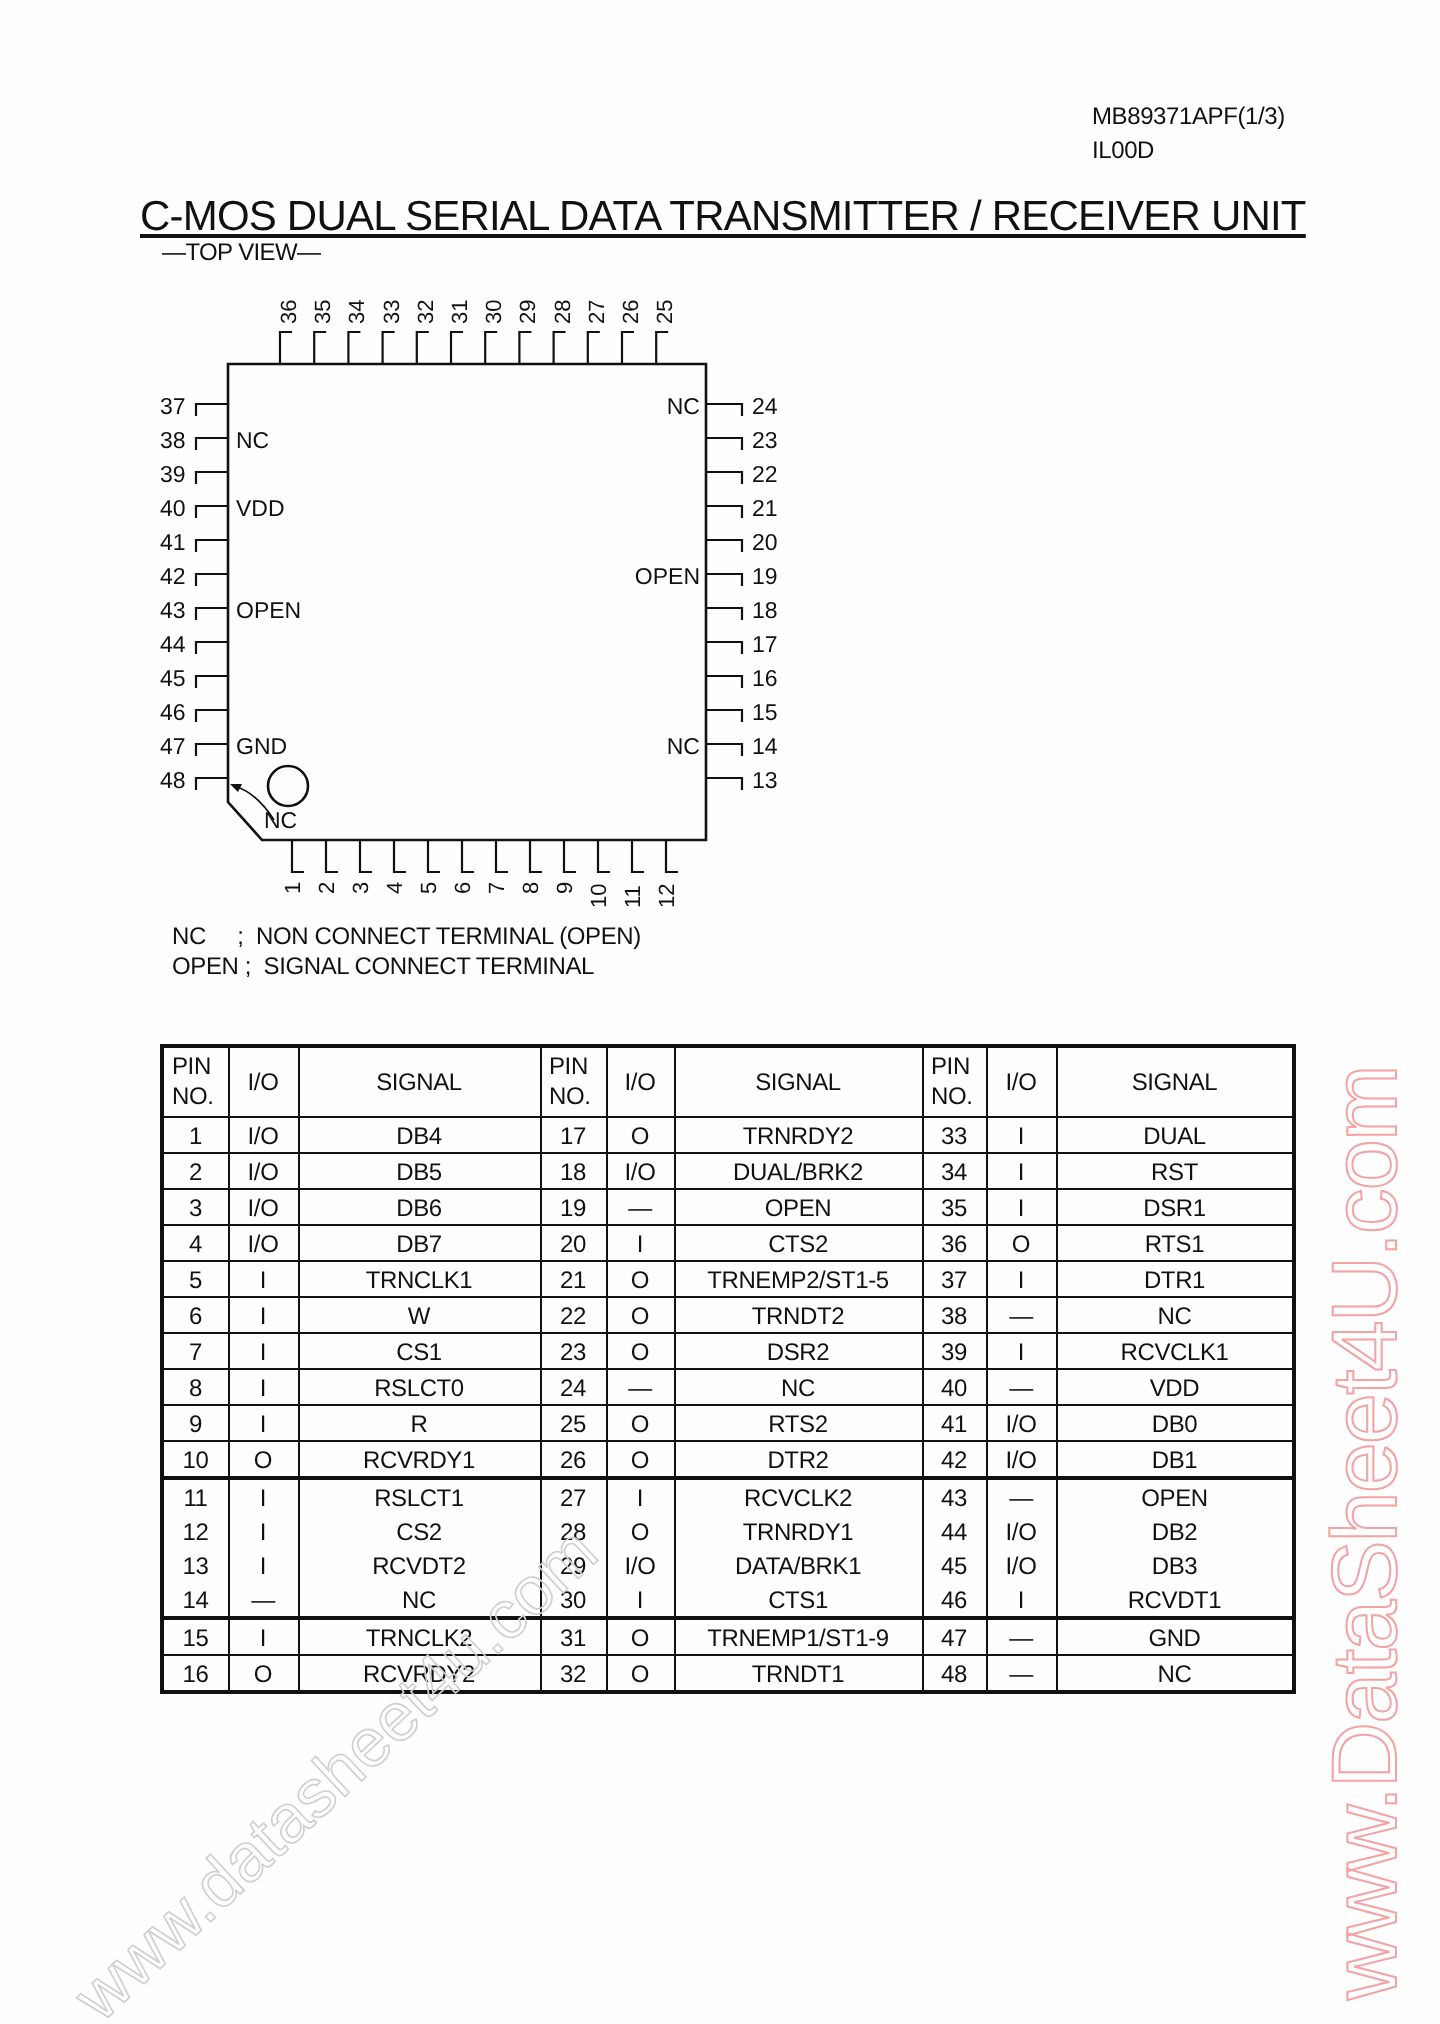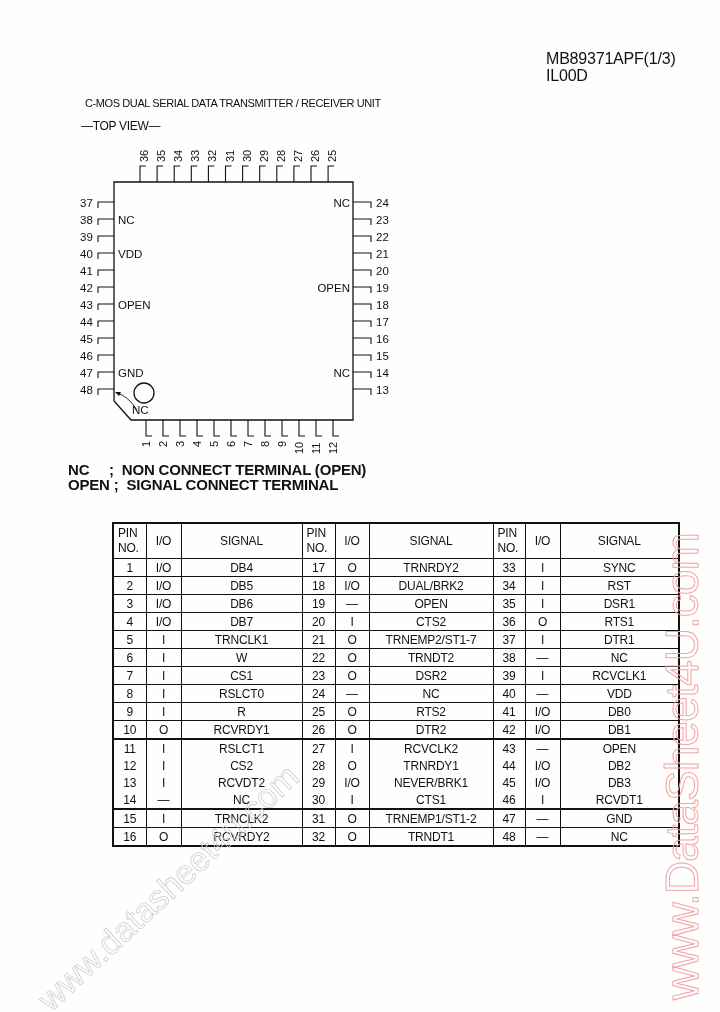--- a/index.html
+++ b/index.html
@@ -1,31 +1,31 @@
 <!DOCTYPE html>
 <html><head>
 <meta charset="utf-8">
 <style>
   html, body { margin:0; padding:0; background:#fefefe; }
   body { width:720px; height:1012px; position:relative; overflow:hidden;
          font-family:"Liberation Sans", sans-serif; color:#111; }
   .abs { position:absolute; }
-  .docid { left:546px; top:50px; font-size:16px; line-height:17px; letter-spacing:-0.2px; }
-  .title { left:85px; top:97px; font-size:11px; letter-spacing:-0.4px; white-space:nowrap; }
+  .docid { left:546px; top:50px; font-size:12px; line-height:17px; letter-spacing:-0.2px; }
+  .title { left:70px; top:97px; font-size:21px; letter-spacing:-0.4px; white-space:nowrap;text-decoration:underline; }
   .subtitle { left:81px; top:119px; font-size:12px; letter-spacing:-0.3px;text-align:right; }
   .diagram { left:0; top:0; width:720px; height:520px; }
-  .legend { left:68px; font-size:15px; white-space:pre; letter-spacing:-0.2px;font-weight:bold; }
+  .legend { left:86px; font-size:12px; white-space:pre; letter-spacing:-0.2px; }
   table.pins { position:absolute; left:80px; top:522px; border-collapse:collapse;
                font-size:12px; letter-spacing:-0.2px; }
   table.pins td, table.pins th { border-left:1px solid #111; border-right:1px solid #111; padding:0;
                height:17px; line-height:16px; text-align:center; font-weight:normal; }
   table.pins th { height:34px; line-height:15px; border-bottom:1px solid #111; }
   table.pins tr.rule td { border-bottom:1px solid #111; }
   table.pins tr.thick td { border-bottom:2px solid #111; }
-  table.pins { border:2px solid #111;margin-left:32px; }
+  table.pins { border:2px solid #111; }
   td.pn { text-align:right; padding-right:6px; }
   td.pn2 { text-align:left; padding-left:10px; }
   .wm-red { left:655px; top:1000px; transform-origin:0 0; transform:rotate(-90deg);
             font-size:46px; color:transparent; -webkit-text-stroke:1px #f2a3a3; white-space:nowrap; letter-spacing:-1px; }
   .wm-grey { left:30px; top:990px; transform-origin:0 0; transform:rotate(-43deg);
              font-size:34px; color:transparent; -webkit-text-stroke:0.8px #cfcfcf; white-space:nowrap; }
 </style>
 </head>
 <body>
 
@@ -192,21 +192,21 @@
   <tbody id="tbody">
       <tr class="rule">
         <td class="pn">1</td>
         <td>I/O</td>
         <td>DB4</td>
         <td class="pn">17</td>
         <td>O</td>
         <td>TRNRDY2</td>
         <td class="pn2">33</td>
         <td>I</td>
-        <td>SYNC</td>
+        <td>DUAL</td>
       </tr>
       <tr class="rule">
         <td class="pn">2</td>
         <td>I/O</td>
         <td>DB5</td>
         <td class="pn">18</td>
         <td>I/O</td>
         <td>DUAL/BRK2</td>
         <td class="pn2">34</td>
         <td>I</td>
@@ -233,21 +233,21 @@
         <td class="pn2">36</td>
         <td>O</td>
         <td>RTS1</td>
       </tr>
       <tr class="rule">
         <td class="pn">5</td>
         <td>I</td>
         <td>TRNCLK1</td>
         <td class="pn">21</td>
         <td>O</td>
-        <td>TRNEMP2/ST1-7</td>
+        <td>TRNEMP2/ST1-5</td>
         <td class="pn2">37</td>
         <td>I</td>
         <td>DTR1</td>
       </tr>
       <tr class="rule">
         <td class="pn">6</td>
         <td>I</td>
         <td>W</td>
         <td class="pn">22</td>
         <td>O</td>
@@ -321,21 +321,21 @@
         <td class="pn2">44</td>
         <td>I/O</td>
         <td>DB2</td>
       </tr>
       <tr>
         <td class="pn">13</td>
         <td>I</td>
         <td>RCVDT2</td>
         <td class="pn">29</td>
         <td>I/O</td>
-        <td>NEVER/BRK1</td>
+        <td>DATA/BRK1</td>
         <td class="pn2">45</td>
         <td>I/O</td>
         <td>DB3</td>
       </tr>
       <tr class="thick">
         <td class="pn">14</td>
         <td>—</td>
         <td>NC</td>
         <td class="pn">30</td>
         <td>I</td>
@@ -343,21 +343,21 @@
         <td class="pn2">46</td>
         <td>I</td>
         <td>RCVDT1</td>
       </tr>
       <tr class="rule">
         <td class="pn">15</td>
         <td>I</td>
         <td>TRNCLK2</td>
         <td class="pn">31</td>
         <td>O</td>
-        <td>TRNEMP1/ST1-2</td>
+        <td>TRNEMP1/ST1-9</td>
         <td class="pn2">47</td>
         <td>—</td>
         <td>GND</td>
       </tr>
       <tr>
         <td class="pn">16</td>
         <td>O</td>
         <td>RCVRDY2</td>
         <td class="pn">32</td>
         <td>O</td>

